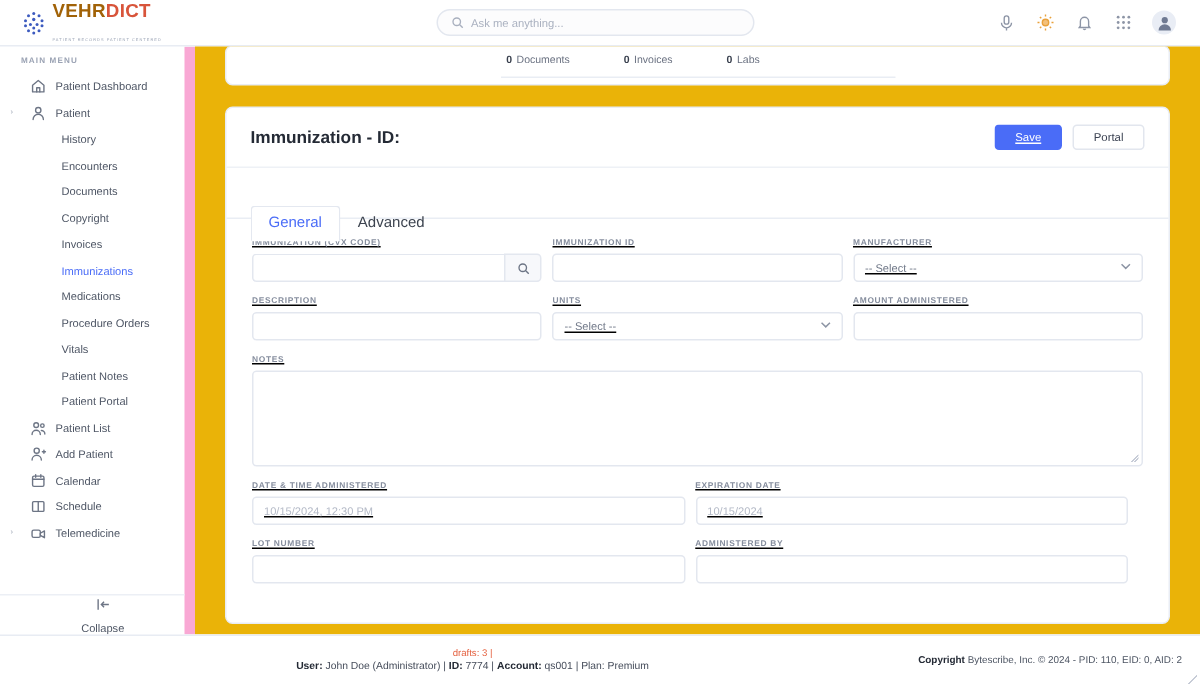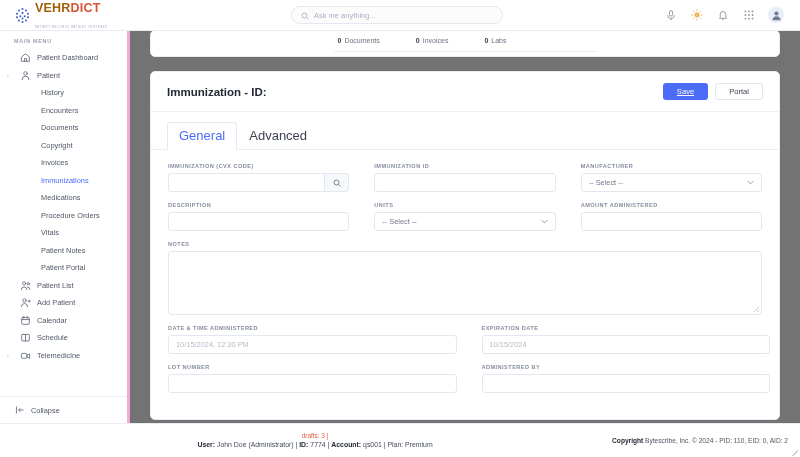--- a/index.html
+++ b/index.html
@@ -59,21 +59,21 @@
     display: flex; align-items: center; justify-content: center;
   }
 
   
   .body { flex: 1; display: flex; min-height: 0; }
 
   
   .sidebar {
     width: 130px; flex: 0 0 130px;
     background: #ffffff;
-    border-right: 3px solid #f9a8d4;
+    border-right: 7px solid #f9a8d4;
     display: flex; flex-direction: column;
     min-height: 0;
   }
   .sb-scroll { flex: 1; overflow: hidden; padding-top: 7px; }
   .sb-heading {
     font-size: 5.4px; color: #9ba3b4; letter-spacing: .75px;
     padding: 0 0 5px 14px; font-weight: bold;
   }
   .sb-item {
     display: flex; align-items: center;
@@ -86,27 +86,27 @@
     flex: 0 0 5px; text-align: left; margin-left: -7px; margin-right: 2px;
   }
   .sb-ic { width: 11px; height: 11px; flex: 0 0 11px; display:flex; align-items:center; justify-content:center; }
   .sb-item.child { padding-left: 41px; }
   .sb-item.active > .sb-label { color: #4a6cf7; }
   .sb-label { white-space: nowrap; }
   .sb-foot {
     border-top: 1px solid #eceff5;
     height: 27px; display: flex; align-items: center;
     padding-left: 14px; gap: 6px;
-    font-size: 7.4px; color: #4e5665;
+    font-size: 7.4px; color: #4e5665; flex-direction: column;
   }
 
   
   .main {
     flex: 1; min-width: 0;
-    background: #737373;
+    background: #eab308;
     display: flex; flex-direction: column;
     position: relative;
   }
   .main-scroll { flex: 1; padding: 0 20px; min-height: 0; overflow: hidden; }
 
   .card {
     background: #fff; border: 1px solid #e9edf4;
     border-radius: 5px;
   }
   .card-top {
@@ -139,32 +139,32 @@
     font-family: "Liberation Sans", sans-serif;
   }
   .btn-primary { background: #4a6cf7; color: #fff; text-decoration: underline; }
   .btn-default { background: #fff; color: #3b4252; border-color: #e2e6ee; }
 
   .tabs {
     display: flex; padding: 9px 16px 0 16px;
     border-bottom: 1px solid #e9edf4;
   }
   .tab {
-    font-size: 13px; color: #3c4椅; padding: 5px 11px 6px 11px;
+    font-size: 10px; color: #3c4椅; padding: 5px 11px 6px 11px;
     cursor: pointer; color: #3d4450;
     border: 1px solid transparent; border-bottom: none;
-    border-radius: 3px 3px 0 0; position: relative; top: 1px;
+    border-radius: 3px 3px 0 0; position: relative; top: 16px;
   }
   .tab.active {
     color: #4a6cf7; background: #fff;
     border-color: #e4e8f0; border-bottom: 1px solid #fff;
   }
 
   .form { padding: 13px 17px 16px 17px; }
-  .row { display: flex; gap: 25px; margin-bottom: 10px; }
+  .row { display: flex; gap: 7px; margin-bottom: 10px; text-decoration: underline; }
   .fld { display: flex; flex-direction: column; flex: 1; min-width: 0; }
   .fld.half { flex: 0 0 calc(50% - 8.5px); }
   .lbl {
     font-size: 5.6px; color: #868e9e; letter-spacing: .45px;
     margin-bottom: 4px; font-weight: bold; white-space: nowrap;
   }
   .inp {
     height: 19px; border: 1px solid #e3e7ef; border-radius: 3px;
     background: #fff; font-size: 7.4px; color: #333a47;
     display: flex; align-items: center; padding: 0 7px;

